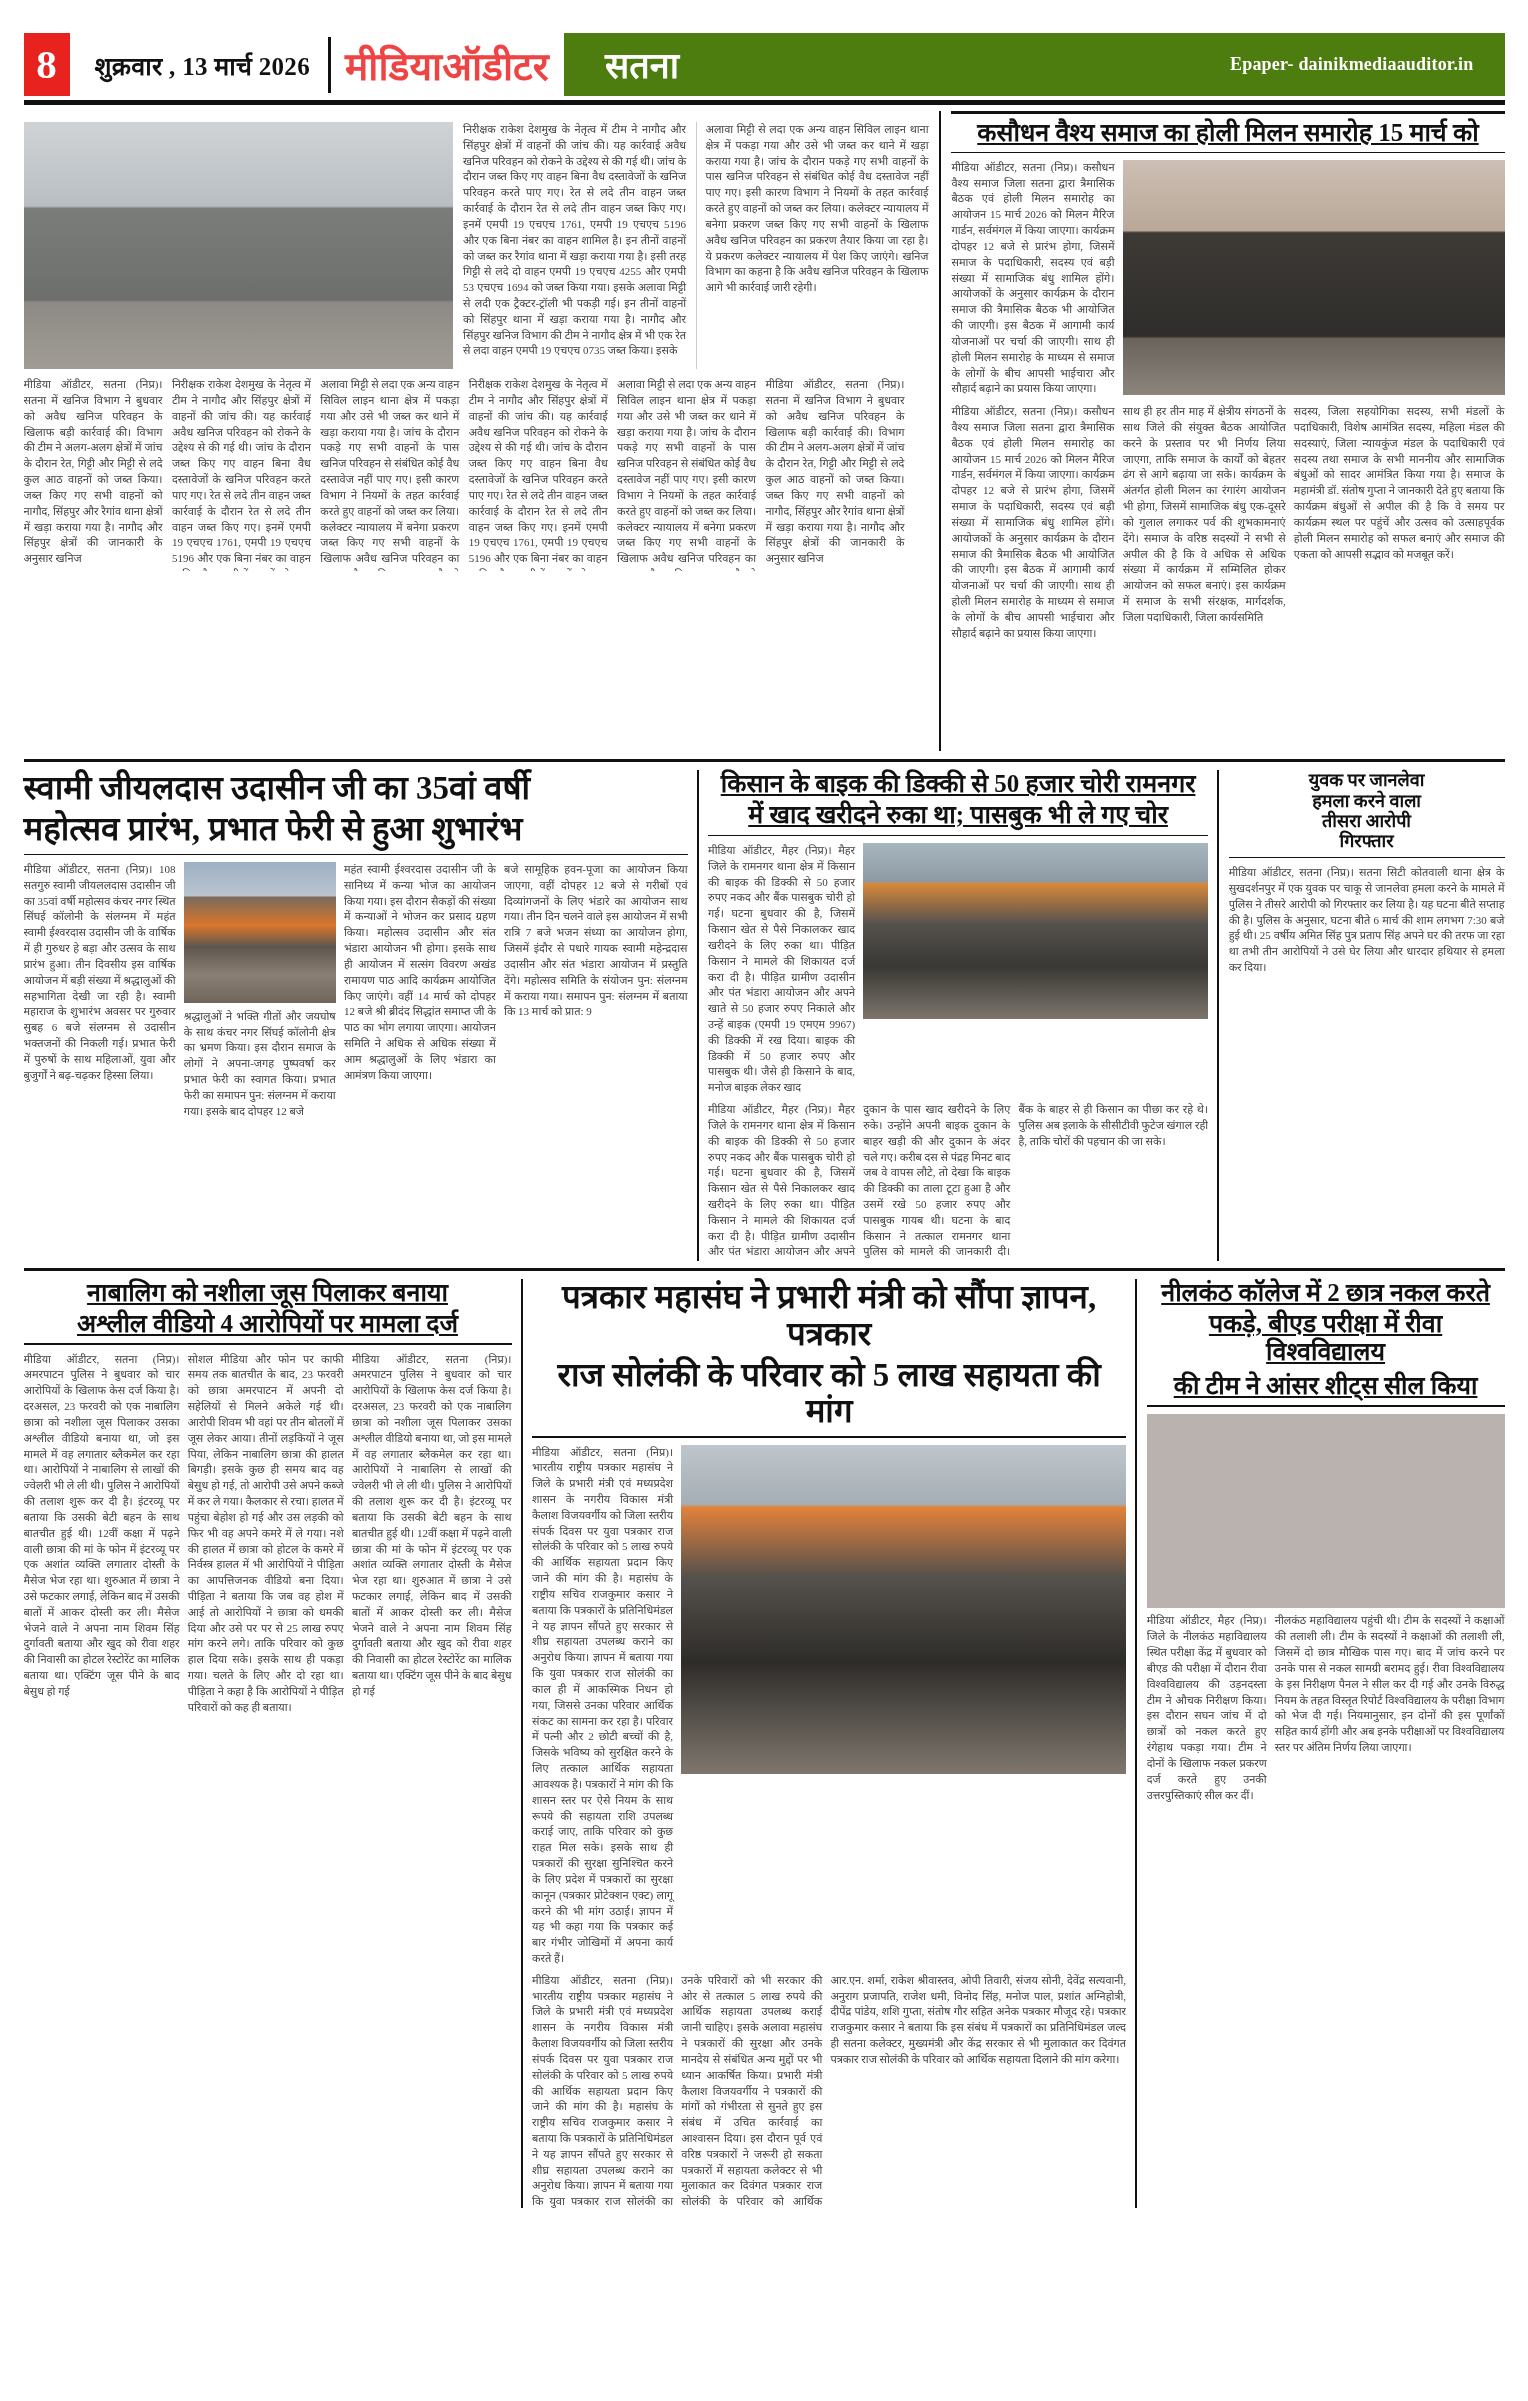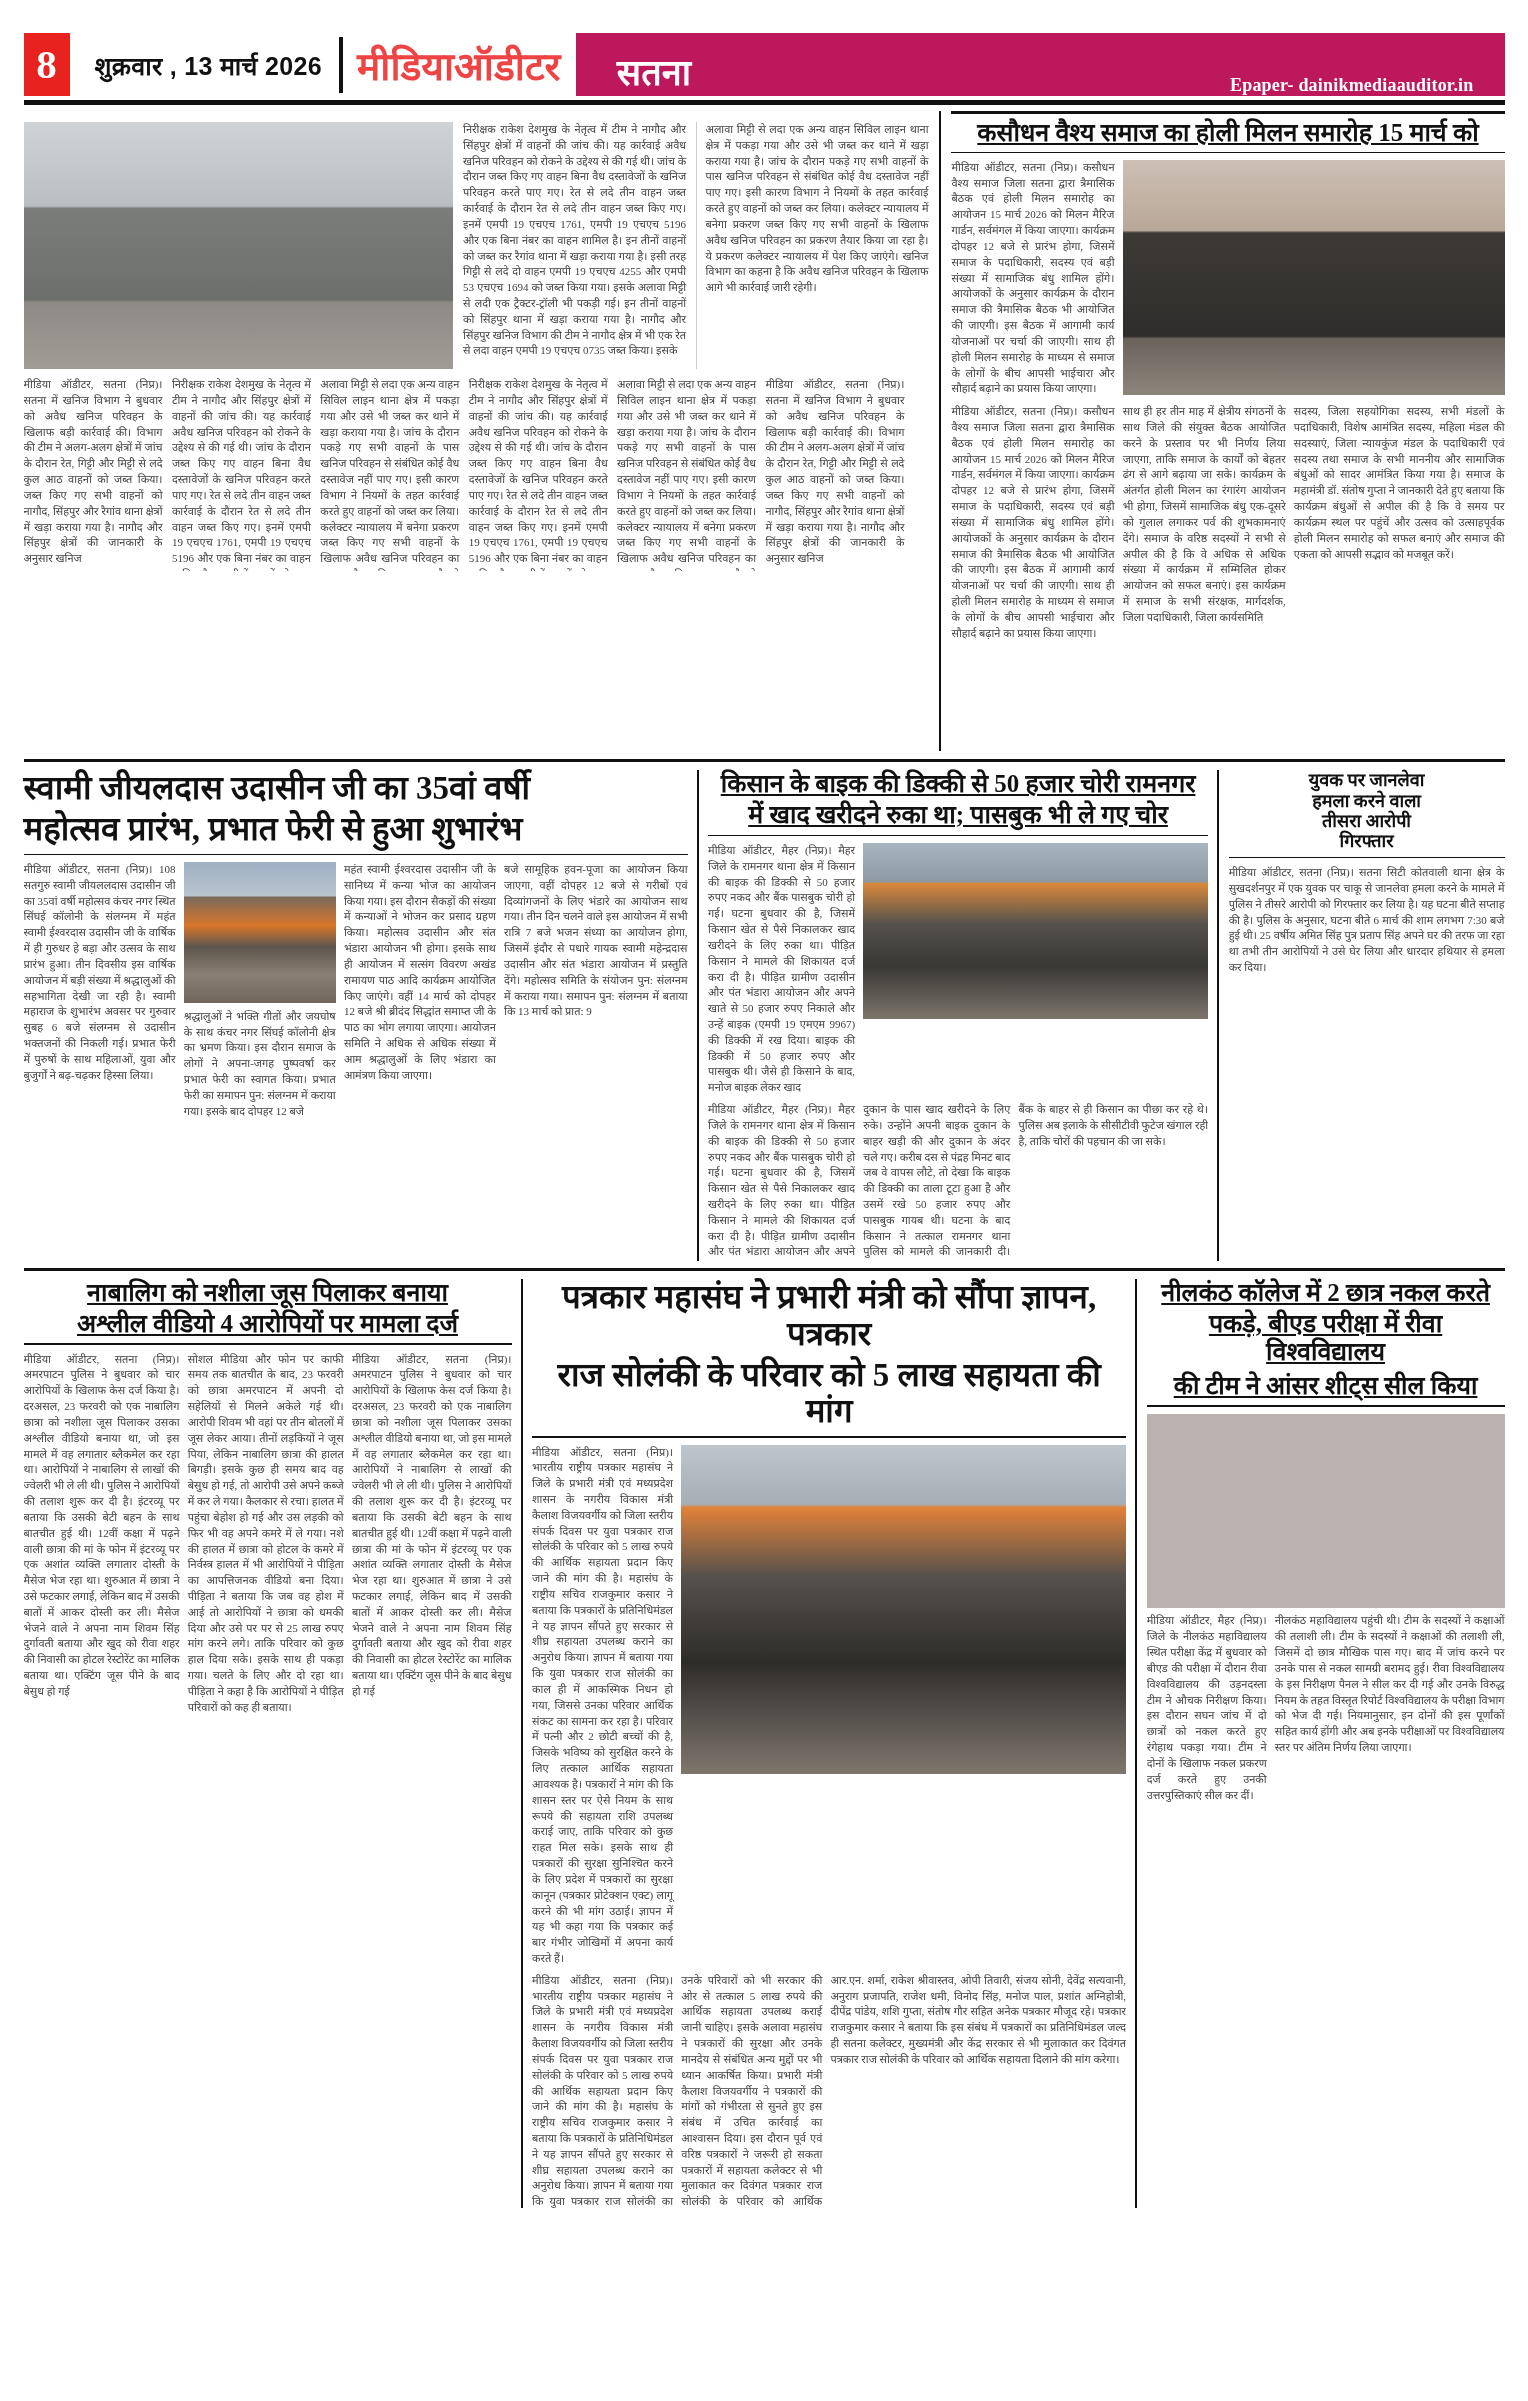--- a/index.html
+++ b/index.html
@@ -24,37 +24,37 @@
   }
   .page-num{
     background:#e8231f;color:#fff;
     width:46px;display:flex;align-items:center;justify-content:center;
     font-family:"Liberation Serif",serif;
     font-size:41px;font-weight:bold;line-height:1;
   }
   .date-wrap{
     display:flex;align-items:center;
     padding-left:25px;padding-right:17.6px;
-    font-family:Liberation Sans, sans-serif;
+    font-family:Liberation Serif, serif;
     font-weight:bold;font-size:25px;
     letter-spacing:0.3px;
     white-space:nowrap;
   }
   .vbar{width:3.5px;background:#111;margin:3.5px 0;}
   .brand{
     display:flex;align-items:center;
     padding:0 15.3px 0 14px;
     color:#ef4444;
     font-family:Liberation Mono, monospace;
     font-weight:bold;font-size:39px;
     white-space:nowrap;
   }
   .edition-bar{
-    flex:1;background:#be185d;color:#fff;
-    display:flex;align-items:flex-end;justify-content:space-between;
+    flex:1;background:#4d7c0f;color:#fff;
+    display:flex;align-items:center;justify-content:space-between;
     padding:0 31px 0 41px;
   }
   .edition-name{font-size:36px;font-weight:bold;font-family:"Liberation Serif",serif;}
   .edition-url{font-size:18px;font-weight:bold;font-family:"Liberation Serif",serif;letter-spacing:0.2px;}
   .rule-thick{height:5.3px;background:#111;margin-top:4.1px;}
 
   
   .redbanner{
     background:#e8231f;color:#fff;text-align:center;
     font-weight:bold;font-size:23px;line-height:1.35;

